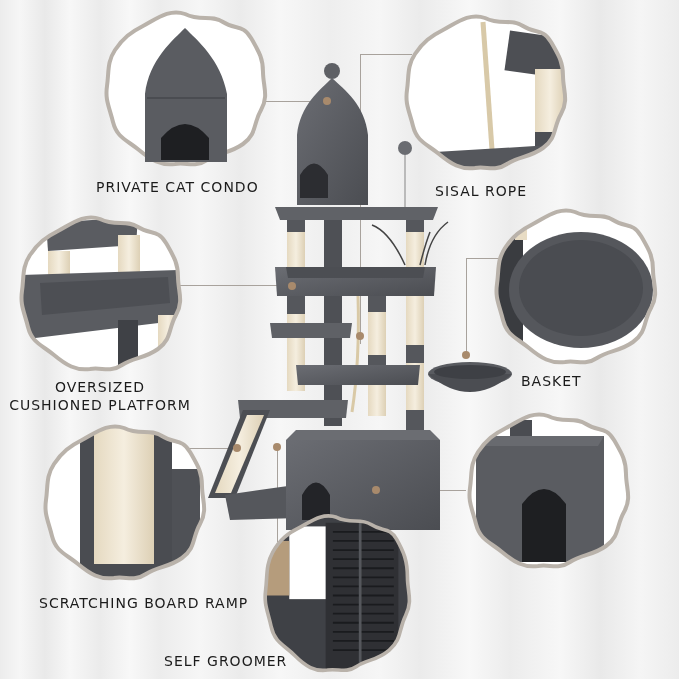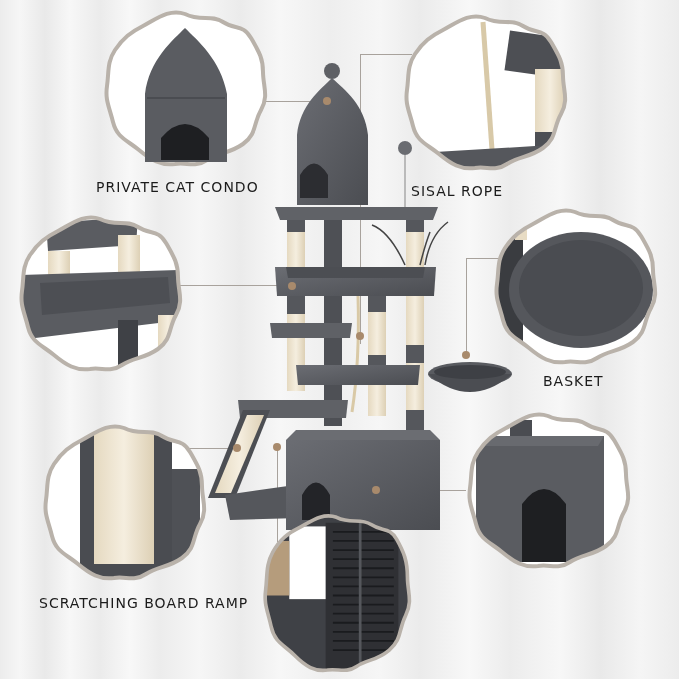--- a/index.html
+++ b/index.html
@@ -139,21 +139,21 @@
       <g clip-path="url(#c2)">
         <path d="M80 8 Q 85 80 90 150" stroke="#d8c9a8" stroke-width="5" fill="none"></path>
         <rect x="104" y="20" width="60" height="40" fill="#4d4f54" transform="rotate(8 130 40)"></rect>
         <rect x="132" y="55" width="30" height="70" fill="url(#sisal)"></rect>
         <rect x="132" y="118" width="30" height="20" fill="#4d4f54"></rect>
         <path d="M0 140 L 165 130 L 165 165 L 0 165 Z" fill="#55575c"></path>
       </g>
       <path d="M82 4 C 98 12, 108 4, 120 12 C 132 20, 140 14, 148 28 C 156 42, 160 48, 160 62 C 160 76, 166 86, 158 100 C 150 114, 154 124, 140 134 C 126 144, 116 142, 104 150 C 92 158, 84 152, 72 154 C 58 156, 48 150, 36 140 C 24 130, 14 128, 10 112 C 6 96, 2 90, 4 76 C 6 62, 4 52, 12 40 C 20 28, 28 22, 40 16 C 52 10, 66 -2, 82 4 Z" fill="none" stroke="#b9b2aa" stroke-width="4"></path>
     </svg>
   </div>
-  <div class="label" style="left:411px; top:182px;">SISAL ROPE</div>
+  <div class="label" style="left:435px; top:182px;">SISAL ROPE</div>
 
   <div class="circle" style="left:18px; top:215px;">
     <svg width="165" height="160" viewBox="0 0 165 160">
       <defs>
           <clipPath id="c3">
             <path d="M82 4 C 98 12, 108 4, 120 12 C 132 20, 140 14, 148 28 C 156 42, 160 48, 160 62 C 160 76, 166 86, 158 100 C 150 114, 154 124, 140 134 C 126 144, 116 142, 104 150 C 92 158, 84 152, 72 154 C 58 156, 48 150, 36 140 C 24 130, 14 128, 10 112 C 6 96, 2 90, 4 76 C 6 62, 4 52, 12 40 C 20 28, 28 22, 40 16 C 52 10, 66 -2, 82 4 Z"></path>
           </clipPath>
         </defs>
       <path d="M82 4 C 98 12, 108 4, 120 12 C 132 20, 140 14, 148 28 C 156 42, 160 48, 160 62 C 160 76, 166 86, 158 100 C 150 114, 154 124, 140 134 C 126 144, 116 142, 104 150 C 92 158, 84 152, 72 154 C 58 156, 48 150, 36 140 C 24 130, 14 128, 10 112 C 6 96, 2 90, 4 76 C 6 62, 4 52, 12 40 C 20 28, 28 22, 40 16 C 52 10, 66 -2, 82 4 Z" fill="#ffffff"></path>
       <g clip-path="url(#c3)">
@@ -161,39 +161,41 @@
         <rect x="30" y="36" width="22" height="75" fill="url(#sisal)"></rect>
         <rect x="100" y="20" width="22" height="40" fill="url(#sisal)"></rect>
         <path d="M0 60 L 160 55 L 165 105 L 0 125 Z" fill="#5a5c61"></path>
         <path d="M22 68 L 150 62 L 152 88 L 24 100 Z" fill="#4d4f54"></path>
         <rect x="100" y="105" width="20" height="55" fill="#3f4146"></rect>
         <rect x="140" y="100" width="20" height="45" fill="url(#sisal)"></rect>
       </g>
       <path d="M82 4 C 98 12, 108 4, 120 12 C 132 20, 140 14, 148 28 C 156 42, 160 48, 160 62 C 160 76, 166 86, 158 100 C 150 114, 154 124, 140 134 C 126 144, 116 142, 104 150 C 92 158, 84 152, 72 154 C 58 156, 48 150, 36 140 C 24 130, 14 128, 10 112 C 6 96, 2 90, 4 76 C 6 62, 4 52, 12 40 C 20 28, 28 22, 40 16 C 52 10, 66 -2, 82 4 Z" fill="none" stroke="#b9b2aa" stroke-width="4"></path>
     </svg>
   </div>
+  <div class="label center" style="left:0; width:200px; top:378px;">OVERSIZED</div>
+  <div class="label center" style="left:0; width:200px; top:396px;">CUSHIONED PLATFORM</div>
 
   <div class="circle" style="left:493px; top:208px;">
     <svg width="165" height="160" viewBox="0 0 165 160">
       <defs>
           <clipPath id="c4">
             <path d="M82 4 C 98 12, 108 4, 120 12 C 132 20, 140 14, 148 28 C 156 42, 160 48, 160 62 C 160 76, 166 86, 158 100 C 150 114, 154 124, 140 134 C 126 144, 116 142, 104 150 C 92 158, 84 152, 72 154 C 58 156, 48 150, 36 140 C 24 130, 14 128, 10 112 C 6 96, 2 90, 4 76 C 6 62, 4 52, 12 40 C 20 28, 28 22, 40 16 C 52 10, 66 -2, 82 4 Z"></path>
           </clipPath>
         </defs>
       <path d="M82 4 C 98 12, 108 4, 120 12 C 132 20, 140 14, 148 28 C 156 42, 160 48, 160 62 C 160 76, 166 86, 158 100 C 150 114, 154 124, 140 134 C 126 144, 116 142, 104 150 C 92 158, 84 152, 72 154 C 58 156, 48 150, 36 140 C 24 130, 14 128, 10 112 C 6 96, 2 90, 4 76 C 6 62, 4 52, 12 40 C 20 28, 28 22, 40 16 C 52 10, 66 -2, 82 4 Z" fill="#ffffff"></path>
       <g clip-path="url(#c4)">
         <rect x="0" y="20" width="30" height="140" fill="#3a3c40"></rect>
         <rect x="22" y="14" width="12" height="18" fill="#e8dcc4"></rect>
         <ellipse cx="88" cy="82" rx="72" ry="58" fill="#55575c"></ellipse>
         <ellipse cx="88" cy="80" rx="62" ry="48" fill="#4a4c51"></ellipse>
       </g>
       <path d="M82 4 C 98 12, 108 4, 120 12 C 132 20, 140 14, 148 28 C 156 42, 160 48, 160 62 C 160 76, 166 86, 158 100 C 150 114, 154 124, 140 134 C 126 144, 116 142, 104 150 C 92 158, 84 152, 72 154 C 58 156, 48 150, 36 140 C 24 130, 14 128, 10 112 C 6 96, 2 90, 4 76 C 6 62, 4 52, 12 40 C 20 28, 28 22, 40 16 C 52 10, 66 -2, 82 4 Z" fill="none" stroke="#b9b2aa" stroke-width="4"></path>
     </svg>
   </div>
-  <div class="label" style="left:543px; top:372px;">BASKET</div>
+  <div class="label" style="left:521px; top:372px;">BASKET</div>
 
   <div class="circle" style="left:42px; top:424px;">
     <svg width="165" height="160" viewBox="0 0 165 160">
       <defs>
           <clipPath id="c5">
             <path d="M82 4 C 98 12, 108 4, 120 12 C 132 20, 140 14, 148 28 C 156 42, 160 48, 160 62 C 160 76, 166 86, 158 100 C 150 114, 154 124, 140 134 C 126 144, 116 142, 104 150 C 92 158, 84 152, 72 154 C 58 156, 48 150, 36 140 C 24 130, 14 128, 10 112 C 6 96, 2 90, 4 76 C 6 62, 4 52, 12 40 C 20 28, 28 22, 40 16 C 52 10, 66 -2, 82 4 Z"></path>
           </clipPath>
         </defs>
       <path d="M82 4 C 98 12, 108 4, 120 12 C 132 20, 140 14, 148 28 C 156 42, 160 48, 160 62 C 160 76, 166 86, 158 100 C 150 114, 154 124, 140 134 C 126 144, 116 142, 104 150 C 92 158, 84 152, 72 154 C 58 156, 48 150, 36 140 C 24 130, 14 128, 10 112 C 6 96, 2 90, 4 76 C 6 62, 4 52, 12 40 C 20 28, 28 22, 40 16 C 52 10, 66 -2, 82 4 Z" fill="#ffffff"></path>
       <g clip-path="url(#c5)">
@@ -250,14 +252,15 @@
           <line x1="78" y1="120" x2="145" y2="120"></line>
             <line x1="78" y1="130" x2="145" y2="130"></line>
           <line x1="78" y1="140" x2="145" y2="140"></line>
             <line x1="78" y1="150" x2="145" y2="150"></line>
         </g>
         <line x1="108" y1="10" x2="108" y2="175" stroke="#55575c" stroke-width="3"></line>
       </g>
       <path d="M82 4 C 98 12, 108 4, 120 12 C 132 20, 140 14, 148 28 C 156 42, 160 52, 160 70 C 160 86, 166 96, 158 112 C 150 128, 154 138, 140 150 C 126 162, 116 160, 104 168 C 92 176, 84 170, 72 172 C 58 174, 48 168, 36 156 C 24 144, 14 142, 10 124 C 6 106, 2 100, 4 84 C 6 68, 4 56, 12 42 C 20 28, 28 22, 40 16 C 52 10, 66 -2, 82 4 Z" fill="none" stroke="#b9b2aa" stroke-width="4"></path>
     </svg>
   </div>
+  <div class="label" style="left:164px; top:652px;">SELF GROOMER</div>
 
 </div>
 
 </body></html>

